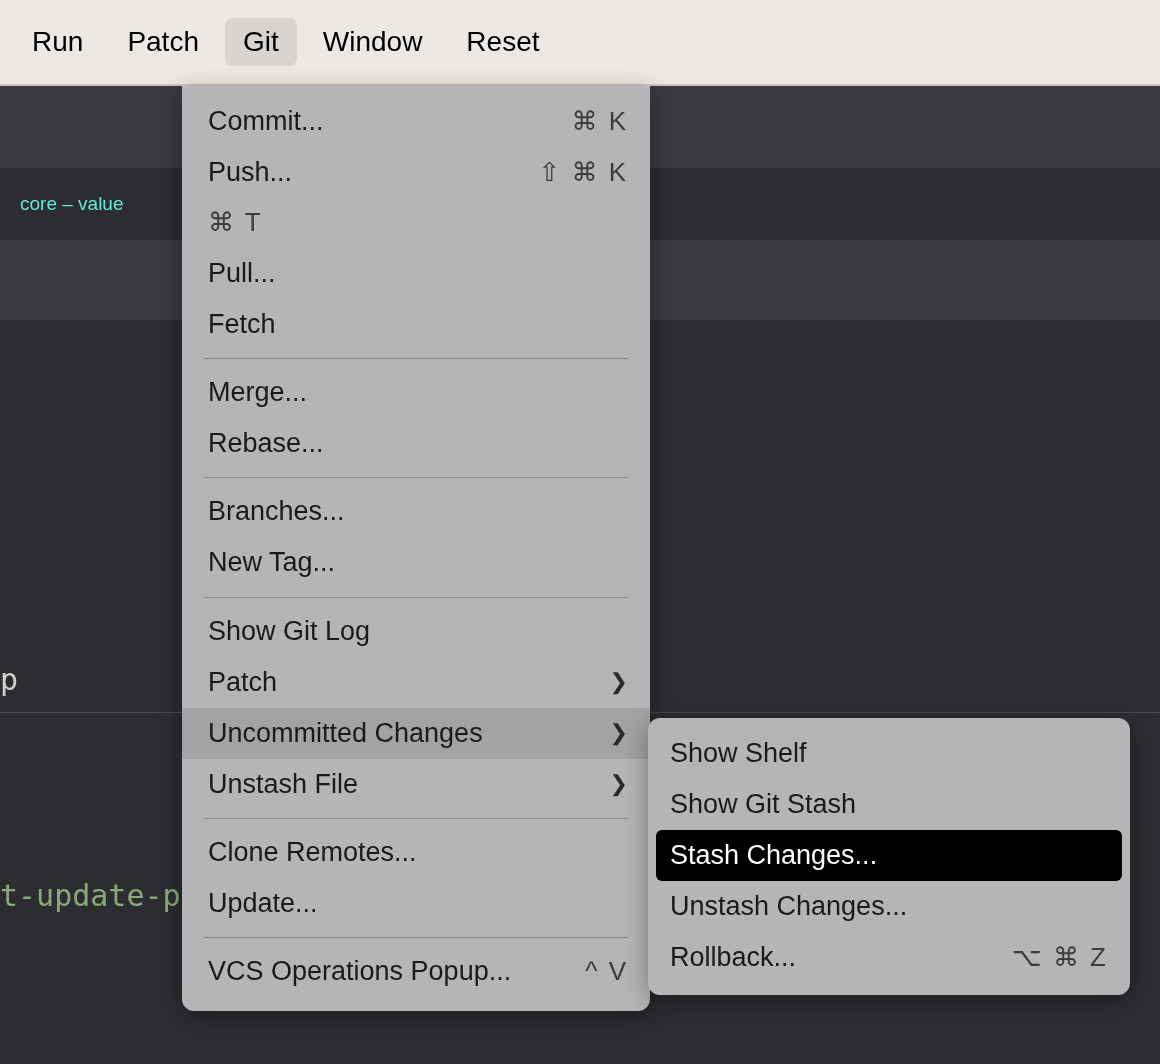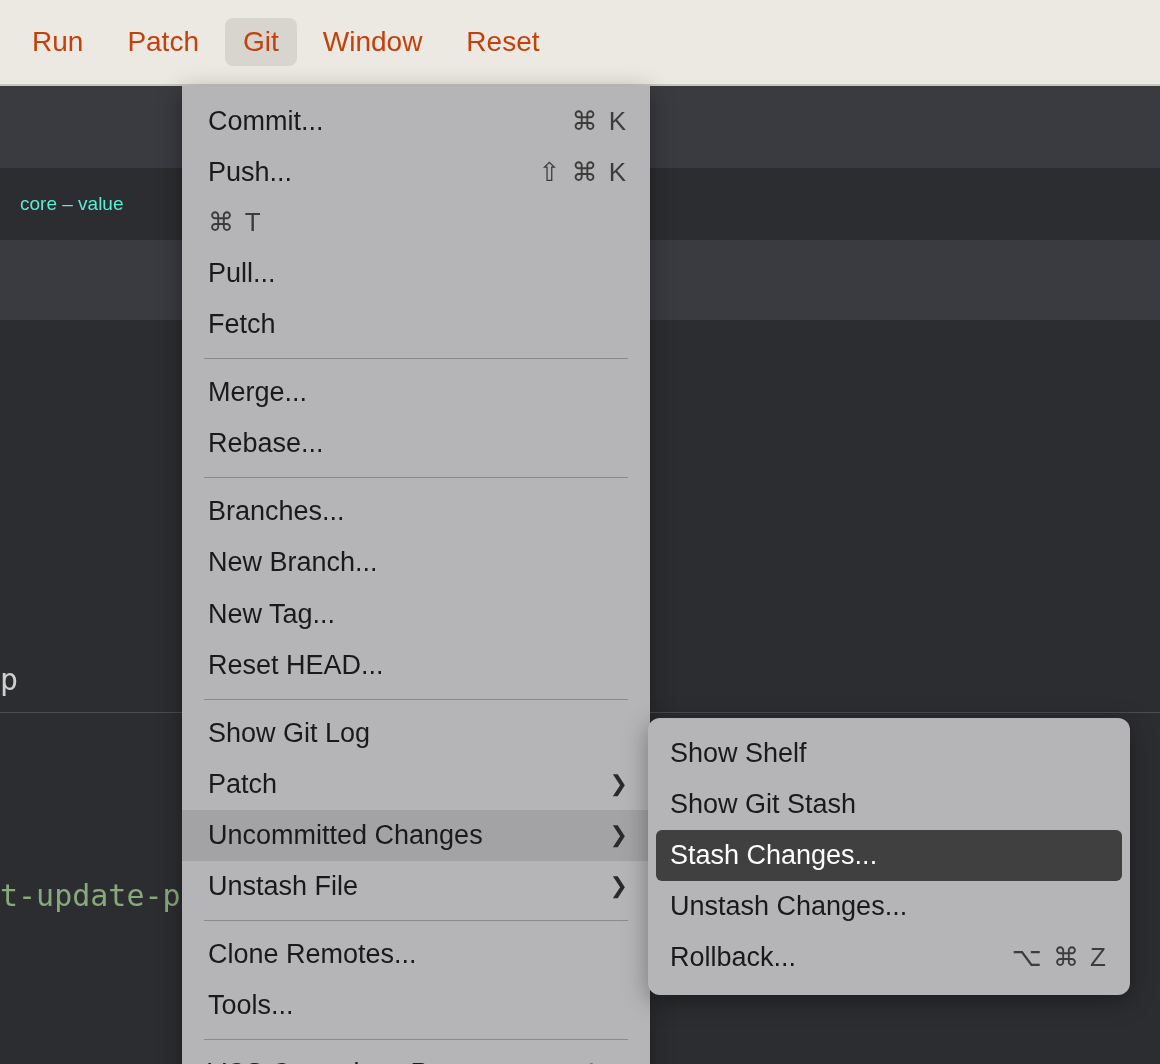--- a/index.html
+++ b/index.html
@@ -10,21 +10,21 @@
   .menubar {
     background: #ece9e2;
     height: 86px;
     display: flex;
     align-items: center;
     padding-left: 14px;
     border-bottom: 2px solid #c9c6bf;
   }
   .menubar-item {
     font-size: 28px;
-    color: #c2410c;
+    color: #000000;
     padding: 8px 18px;
     margin-right: 8px;
     border-radius: 8px;
     cursor: default;
   }
   .menubar-item.active {
     background: #d8d5cf;
   }
 
   
@@ -107,21 +107,21 @@
     width: 482px;
     background: #b5b5b7;
     border-radius: 12px;
     box-shadow: 0 6px 24px rgba(0,0,0,.35);
     padding: 10px 0 12px 0;
   }
   .submenu .menu-item {
     padding: 8px 22px 8px 22px;
   }
   .submenu .menu-item.selected {
-    background: #404040;
+    background: #000000;
     color: #fff;
     border-radius: 6px;
     margin: 0 8px;
     padding-left: 14px;
     padding-right: 14px;
   }
 </style>
 </head>
 <body>
 
@@ -174,29 +174,21 @@
     <span>Rebase...</span>
     <span class="menu-shortcut"></span>
   </div>
   <div class="menu-sep"></div>
 
   <div class="menu-item">
     <span>Branches...</span>
     <span class="menu-shortcut"></span>
   </div>
   <div class="menu-item">
-    <span>New Branch...</span>
-    <span class="menu-shortcut"></span>
-  </div>
-  <div class="menu-item">
     <span>New Tag...</span>
-    <span class="menu-shortcut"></span>
-  </div>
-  <div class="menu-item">
-    <span>Reset HEAD...</span>
     <span class="menu-shortcut"></span>
   </div>
   <div class="menu-sep"></div>
 
   <div class="menu-item">
     <span>Show Git Log</span>
     <span class="menu-shortcut"></span>
   </div>
   <div class="menu-item">
     <span>Patch</span>
@@ -210,21 +202,21 @@
     <span>Unstash File</span>
     <span class="chevron">❯</span>
   </div>
   <div class="menu-sep"></div>
 
   <div class="menu-item">
     <span>Clone Remotes...</span>
     <span class="menu-shortcut"></span>
   </div>
   <div class="menu-item">
-    <span>Tools...</span>
+    <span>Update...</span>
     <span class="menu-shortcut"></span>
   </div>
   <div class="menu-sep"></div>
 
   <div class="menu-item">
     <span>VCS Operations Popup...</span>
     <span class="menu-shortcut">^ V</span>
   </div>
 </div>
 

